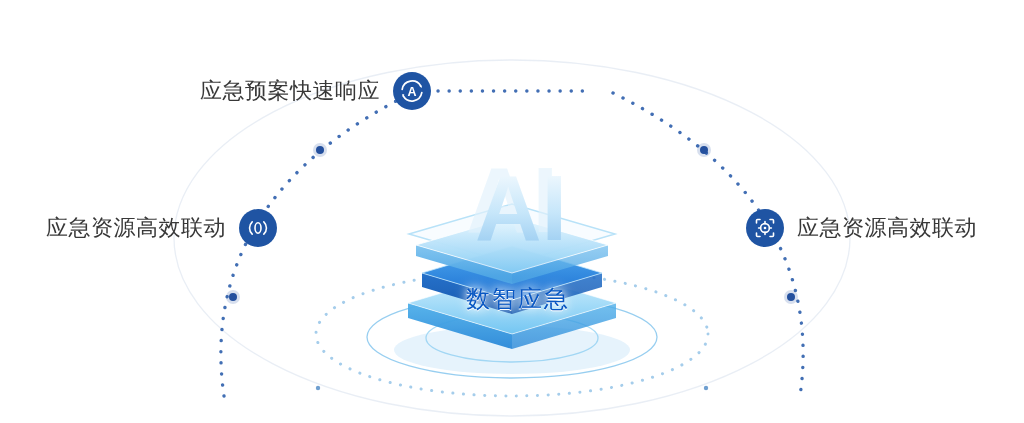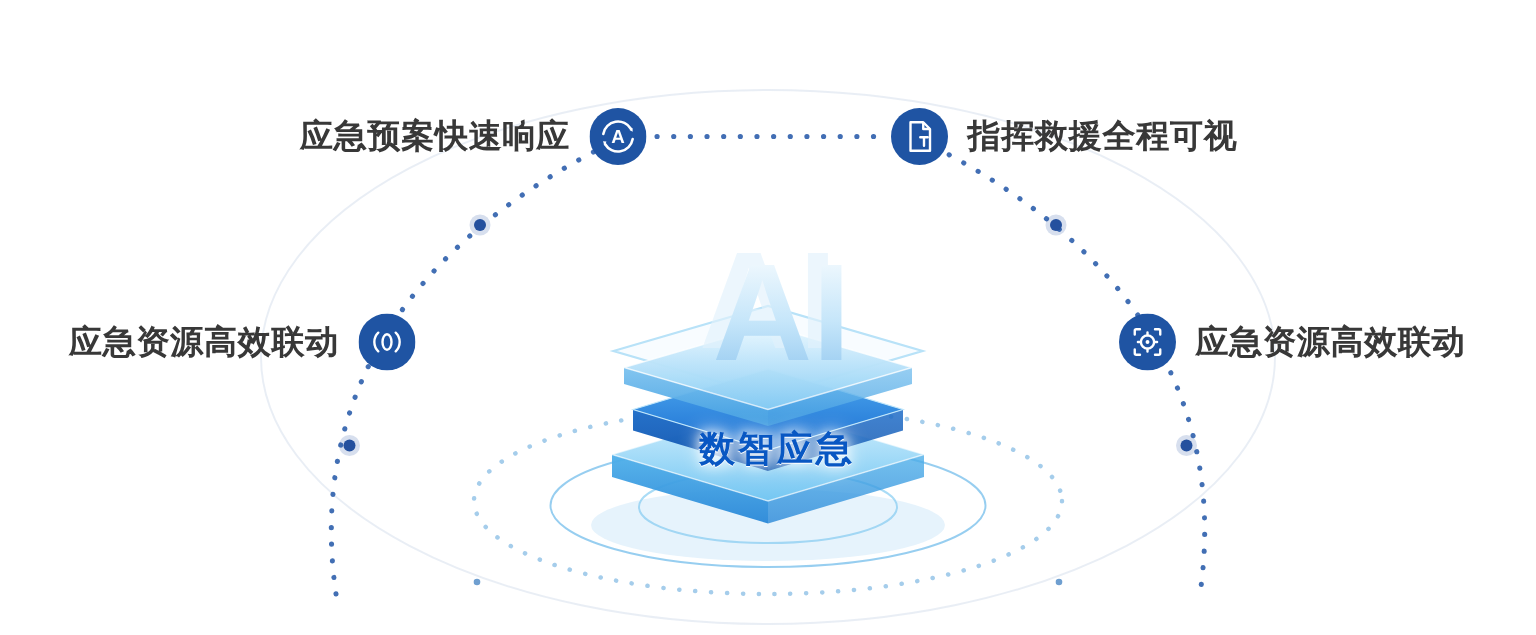--- a/index.html
+++ b/index.html
@@ -7,34 +7,34 @@
   body {
     background:#ffffff;
     font-family:"Liberation Sans", sans-serif;
     overflow:hidden;
   }
   .stage { position:relative; width:1024px; height:423px; background:#ffffff; }
   .decor { position:absolute; left:0; top:0; width:1024px; height:423px; }
 
   .feature { position:absolute; display:flex; align-items:center; gap:13px; z-index:3; }
   .feature .label {
-    font-size:22px; font-weight:700; color:#383838;
+    font-size:22px; font-weight:400; color:#383838;
     white-space:nowrap; letter-spacing:.5px; line-height:38px;
   }
   .icon-circle { width:38px; height:38px; flex:0 0 38px; display:block; }
   .icon-circle svg { display:block; width:38px; height:38px; }
 
   .f-plan     { top:72px;  right:593px; }
   .f-command  { top:72px;  left:594px;  }
   .f-sense    { top:209px; right:747px; }
   .f-resource { top:209px; left:746px;align-items:center;  }
 
   .platform-label {
     position:absolute; top:283px; left:518px; transform:translateX(-50%);
-    font-size:24px; font-weight:bold; color:#0857c3; letter-spacing:2px;
+    font-size:24px; font-weight:normal; color:#0857c3; letter-spacing:2px;
     white-space:nowrap; z-index:4;
     text-shadow:0 1px 0 #ffffff, 0 0 8px #ffffff, 0 0 14px #ffffff;
   }
 </style>
 </head>
 <body>
 
 <div class="stage">
 
   <svg class="decor" viewBox="0 0 1024 423" xmlns="http://www.w3.org/2000/svg">
@@ -135,31 +135,20 @@
         <circle cx="19" cy="19" r="19" fill="#1f54a3"></circle>
         <text x="19" y="23.5" font-size="12.5" font-weight="bold" fill="#ffffff" text-anchor="middle" font-family="Liberation Sans, sans-serif">A</text>
         <path d="M 9.2 17.3 A 10 10 0 0 1 27.7 14.0" fill="none" stroke="#ffffff" stroke-width="1.7" stroke-linecap="round"></path>
         <path d="M 28.8 15.9 L 28.7 13.4 L 26.7 14.6 Z" fill="#ffffff"></path>
         <path d="M 28.8 20.7 A 10 10 0 0 1 10.3 24.0" fill="none" stroke="#ffffff" stroke-width="1.7" stroke-linecap="round"></path>
         <path d="M 9.0 22.2 L 11.3 22.3 L 10.1 25.2 Z" fill="#ffffff"></path>
       </svg>
     </span>
   </div>
 
-  <div class="feature f-command">
-    <span class="icon-circle">
-      <svg viewBox="0 0 38 38">
-        <circle cx="19" cy="19" r="19" fill="#1f54a3"></circle>
-        <path d="M 13 9.5 H 21.5 L 26 14 V 28.5 H 13 Z" fill="none" stroke="#ffffff" stroke-width="1.6" stroke-linejoin="round"></path>
-        <path d="M 21.5 9.5 V 14 H 26" fill="none" stroke="#ffffff" stroke-width="1.6" stroke-linejoin="round"></path>
-        <path d="M 19.5 19.5 H 24.5 M 22 19.5 V 25.2" fill="none" stroke="#ffffff" stroke-width="1.6" stroke-linecap="round"></path>
-      </svg>
-    </span>
-    <span class="label">指挥救援全程可视</span>
-  </div>
 
   <div class="feature f-sense">
     <span class="label">应急资源高效联动</span>
     <span class="icon-circle">
       <svg viewBox="0 0 38 38">
         <circle cx="19" cy="19" r="19" fill="#1f54a3"></circle>
         <ellipse cx="19" cy="19" rx="3" ry="5.2" fill="none" stroke="#ffffff" stroke-width="1.6"></ellipse>
         <path d="M 13.2 12.8 a 8.6 8.6 0 0 0 0 12.4" fill="none" stroke="#ffffff" stroke-width="1.6" stroke-linecap="round"></path>
         <path d="M 24.8 12.8 a 8.6 8.6 0 0 1 0 12.4" fill="none" stroke="#ffffff" stroke-width="1.6" stroke-linecap="round"></path>
       </svg>

